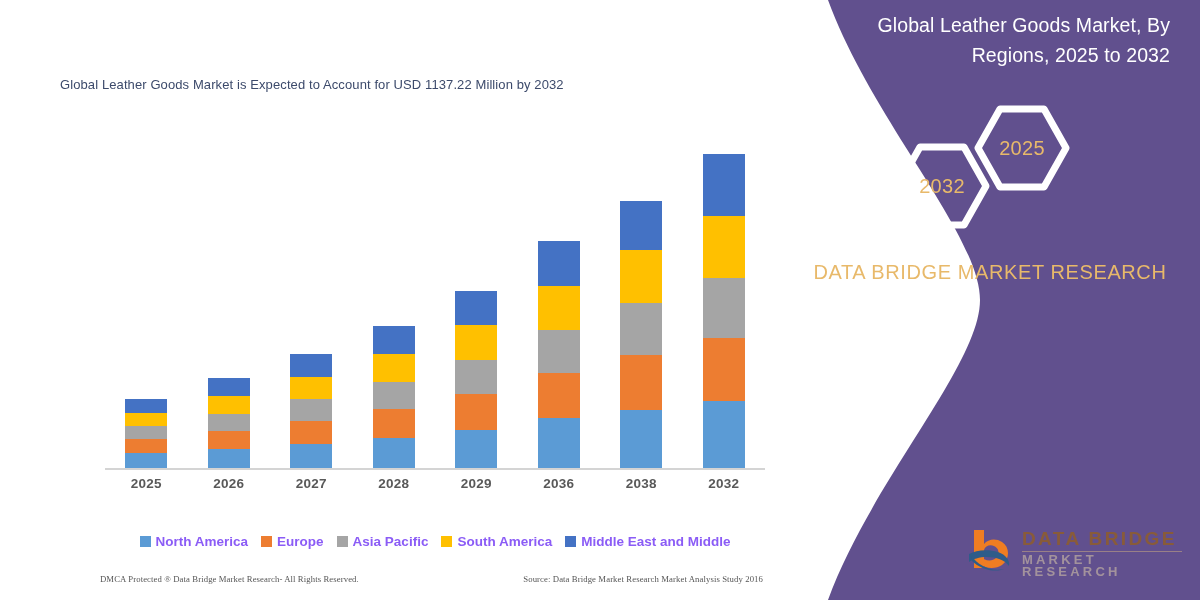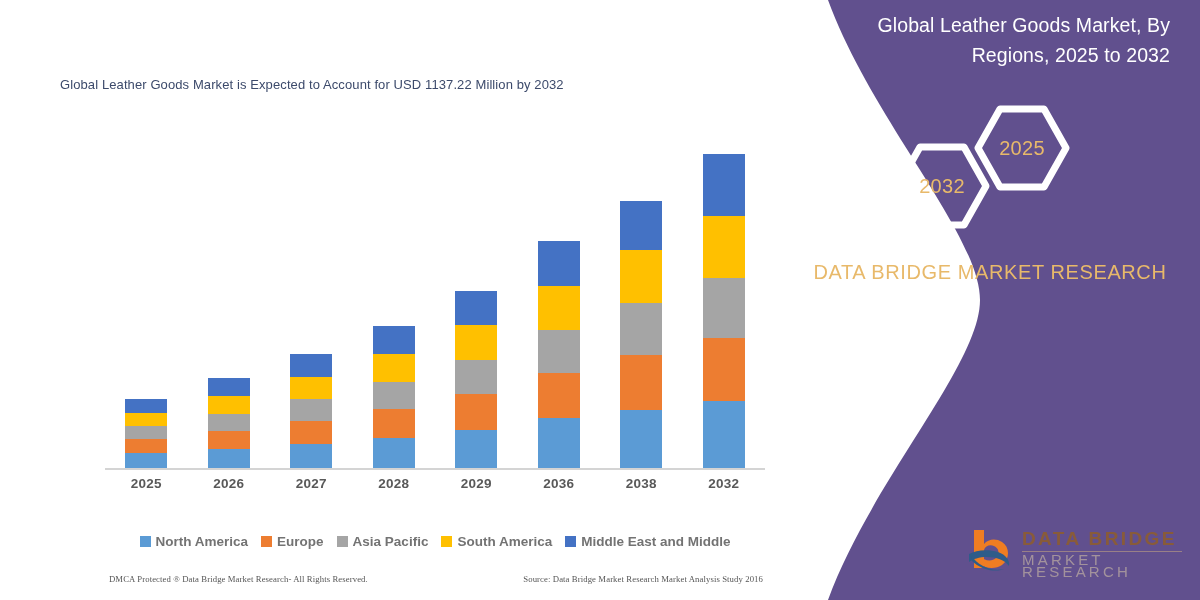--- a/index.html
+++ b/index.html
@@ -48,21 +48,21 @@
   
   .logo{ position:absolute; left:180px; top:518px; width:225px; height:62px; }
   .logo-mark{ position:absolute; left:6px; top:6px; width:52px; height:50px; }
   .logo-text{ position:absolute; left:62px; top:10px; width:160px; }
   .logo-l1{
     color:#a16207; font-size:19px; letter-spacing:2.4px; font-weight:700;
     line-height:22px; opacity:.62;
   }
   .logo-rule{ height:1px; background:#C9A882; opacity:.55; margin:1px 0 2px 0; }
   .logo-l2{
-    color:#D9C9A8; font-size:15px; letter-spacing:3.2px; font-weight:400;
+    color:#D9C9A8; font-size:13px; letter-spacing:3.2px; font-weight:700;
     line-height:12px; opacity:.55;
   }
 
   
   .chart-area{ position:absolute; left:0; top:0; width:800px; height:600px; z-index:0; }
 
   .chart-title{
     position:absolute; top:42px; left:60px; width:680px;
     color:#3C4A6B; font-size:13px; line-height:30px;
     font-weight:400; letter-spacing:.1px;margin-top:28px;
@@ -86,31 +86,31 @@
     width:42px; text-align:center; color:#595959;
     font-size:13.5px; font-weight:700; letter-spacing:.2px;
   }
 
   .legend{
     position:absolute; left:105px; top:530px; width:660px; height:22px;
     display:flex; align-items:center; justify-content:center; gap:13px;
   }
   .legend-item{ display:flex; align-items:center; gap:5px; }
   .legend-swatch{ width:11px; height:11px; display:block; }
-  .legend-label{ color:#737373; font-size:13.5px; font-weight:700; white-space:nowrap;text-align:right; }
+  .legend-label{ color:#8b5cf6; font-size:13.5px; font-weight:700; white-space:nowrap;text-align:right; }
 
   .footer{
     position:absolute; left:95px; top:570px; width:690px; height:18px;
     display:flex; align-items:center; justify-content:space-between;
   }
   .footer-text{
     color:#555555; font-size:8.7px; font-family:"Liberation Serif", serif;
     white-space:nowrap; letter-spacing:.1px;
   }
-  .footer-left{ margin-left:14px; }
+  .footer-left{ margin-left:5px; }
   .footer-right{ margin-right:22px; }
 </style>
 </head>
 <body>
 
 <div id="stage">
 
   <div class="chart-area">
 
     <div class="chart-title">Global Leather Goods Market is Expected to Account for USD 1137.22 Million by 2032</div>

